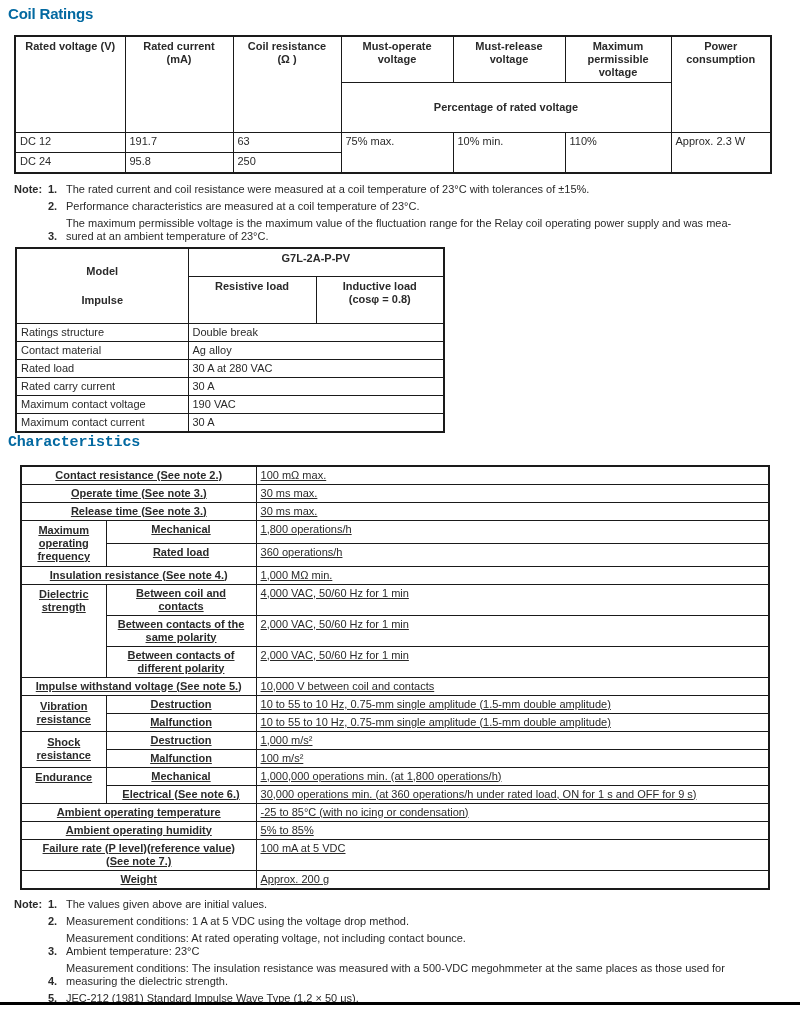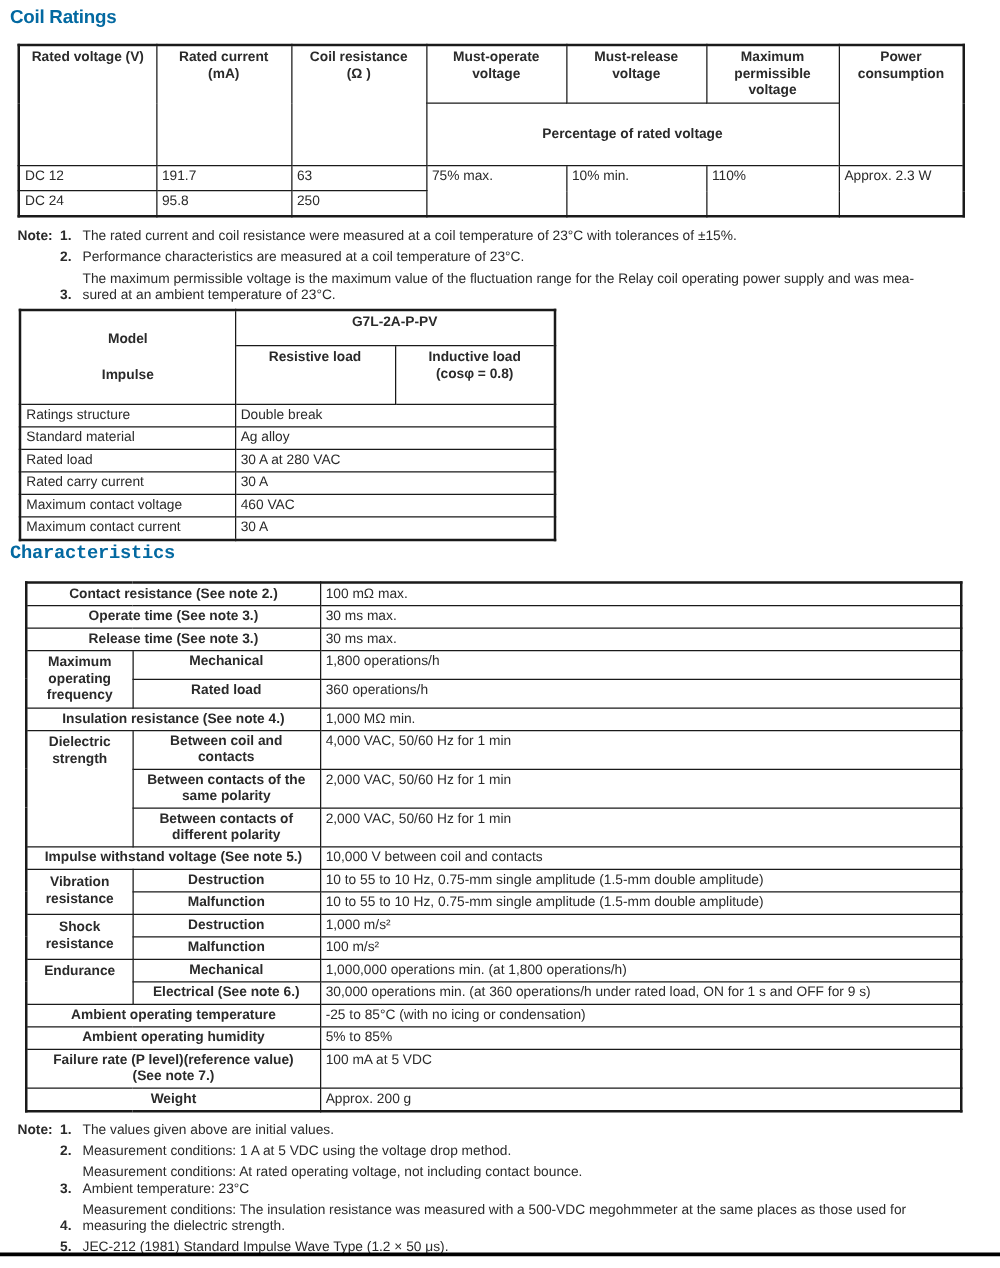--- a/index.html
+++ b/index.html
@@ -44,21 +44,21 @@
   #coil-table th.sub { padding: 18px; }
   #coil-table td { height: 20px; }
 
   
   #contact-table { margin-left: 7px; width: 428px; }
   #contact-table .model-cell div { text-align: center; font-weight: bold; }
   #contact-table .model-cell div + div { margin-top: 3px; }
   #contact-table td { height: 18px; }
 
   
-  #char-table { margin-left: 12px; width: 748px; }
+  #char-table { margin-left: 12px; width: 748px; text-decoration: underline; }
   #char-table th.lbl { padding: 2px 3px; }
   #char-table th.grp { vertical-align: middle; }
   #char-table th.grp-top { vertical-align: top; }
   #char-table td { height: 17px; }
 
   
   .notes { margin-top: 9px; margin-left: 6px; font-size: 11px; line-height: 13px; }
   .note-row { display: flex; align-items: flex-end; margin-bottom: 4px; }
   .note-head { width: 34px; font-weight: bold; flex: none; }
   .note-num { width: 18px; font-weight: bold; flex: none; }
@@ -161,34 +161,34 @@
     <tr>
       <th>Resistive load</th>
       <th>Inductive load
 (cosφ = 0.8)</th>
     </tr>
     <tr>
       <td>Ratings structure</td>
       <td colspan="2">Double break</td>
     </tr>
     <tr>
-      <td>Standard material</td>
+      <td>Contact material</td>
       <td colspan="2">Ag alloy</td>
     </tr>
     <tr>
       <td>Rated load</td>
       <td colspan="2">30 A at 280 VAC</td>
     </tr>
     <tr>
       <td>Rated carry current</td>
       <td colspan="2">30 A</td>
     </tr>
     <tr>
       <td>Maximum contact voltage</td>
-      <td colspan="2">460 VAC</td>
+      <td colspan="2">190 VAC</td>
     </tr>
     <tr>
       <td>Maximum contact current</td>
       <td colspan="2">30 A</td>
     </tr>
   </tbody>
     </table>
 
   <h2 class="sec-title" id="char-title">Characteristics</h2>
 

